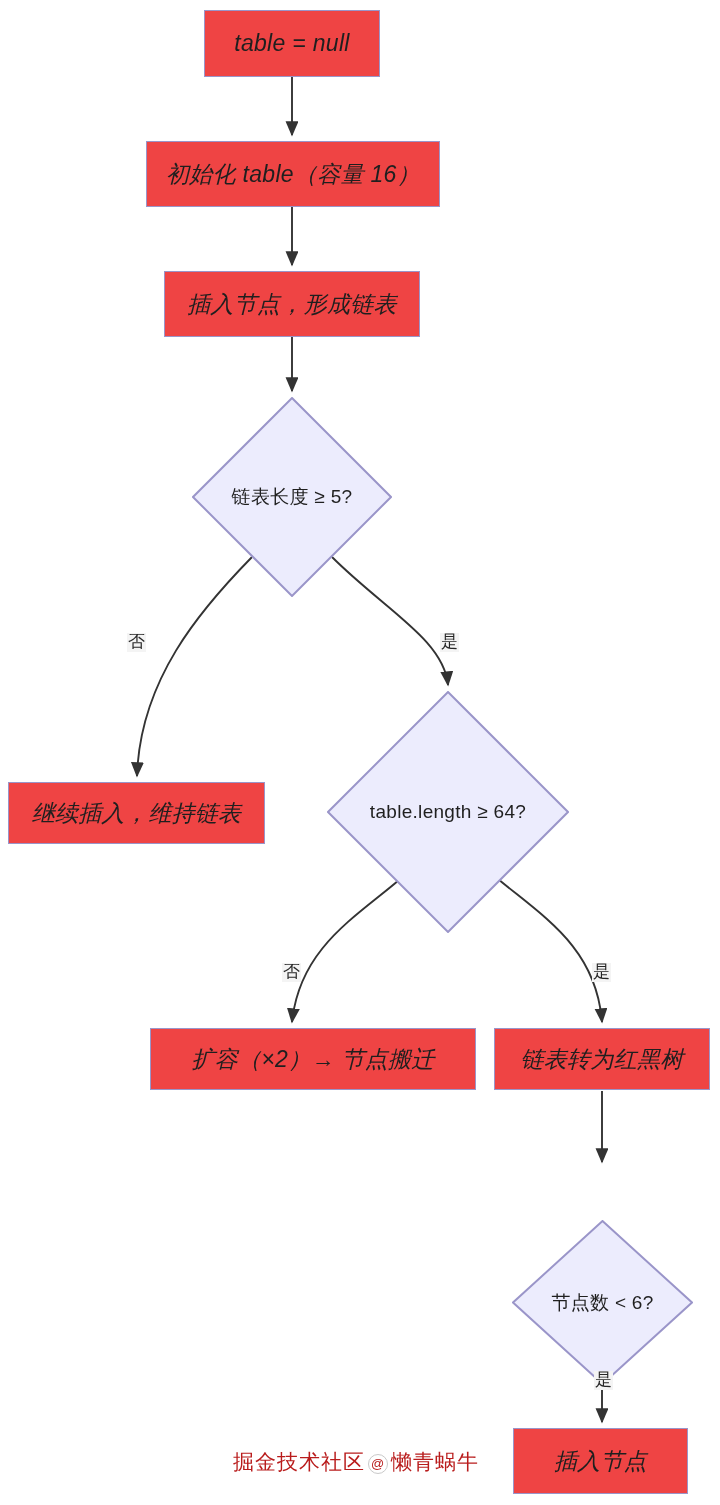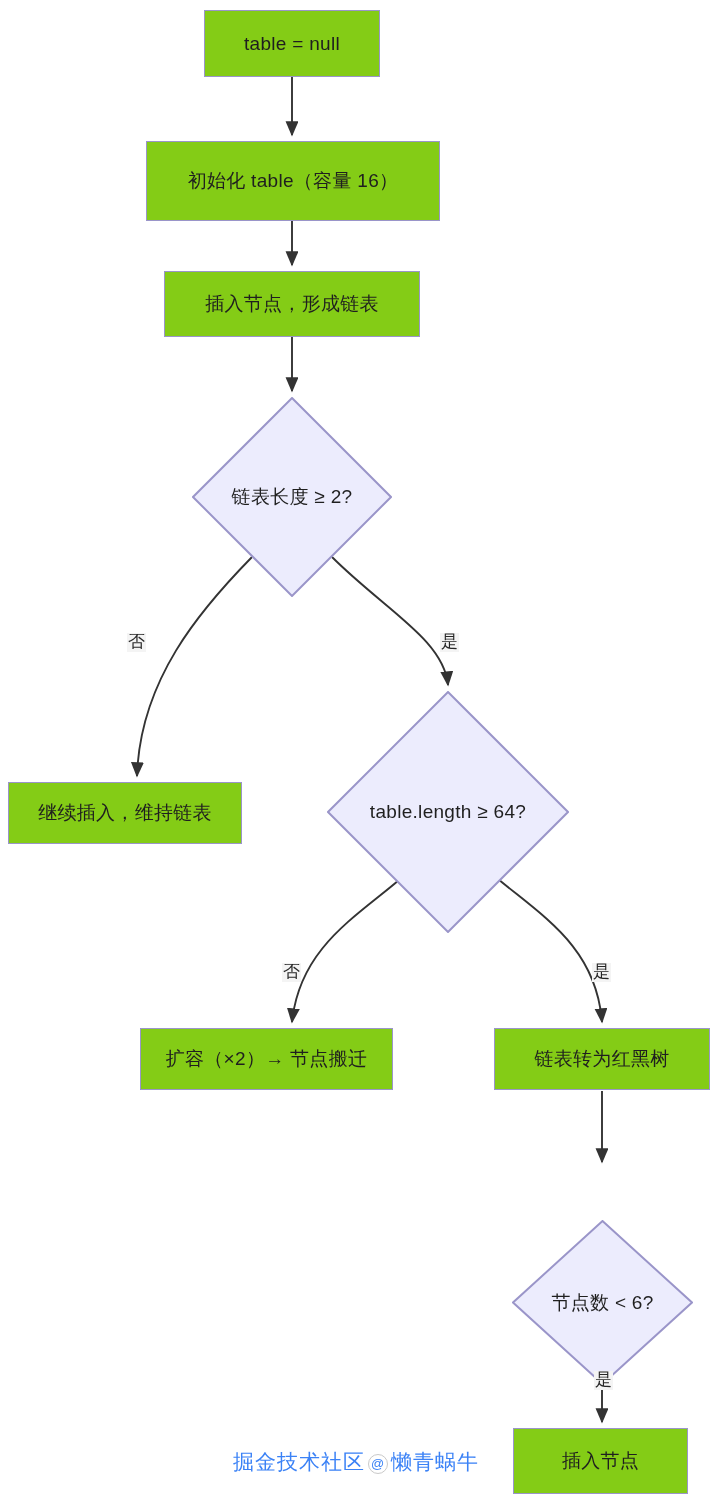--- a/index.html
+++ b/index.html
@@ -28,25 +28,26 @@
   .node {
     position: absolute;
     box-sizing: border-box;
     display: flex;
     align-items: center;
     justify-content: center;
     text-align: center;
     color: #1f1f1f;
   }
   .node-rect {
-    background: #84cc16;
+    background: #ef4444;
     border: 1.5px solid #9a95c9;
-    font-size: 19px;
+    font-size: 23px;
     line-height: 1.25;
     letter-spacing: 0.3px;
+    font-style: italic;
   }
   .node-diamond {
     background: transparent;
     border: none;
   }
   .diamond-shape {
     position: absolute;
     left: 0;
     top: 0;
     width: 100%;
@@ -69,21 +70,21 @@
     line-height: 1.1;
     white-space: nowrap;
   }
   .watermark {
     position: absolute;
     left: 0;
     top: 1448px;
     width: 712px;
     text-align: center;
     font-size: 21px;
-    color: #3b82f6;
+    color: #b91c1c;
     letter-spacing: 1px;
     white-space: nowrap;
     z-index: 5;
     pointer-events: none;
   }
   .wm-at {
     display: inline-block;
     border: 1.3px solid #c9c9c9;
     border-radius: 50%;
     width: 18px;
@@ -116,55 +117,55 @@
       <path d="M492,874 C540,915 596,945 602,1022"></path>
       <path d="M602,1091 L602,1162"></path>
       <path d="M602,1333 L602,1422"></path>
     </g>
   </svg>
 
   <div class="node node-rect" style="left:204px; top:10px; width:176px; height:67px;">
     <span>table = null</span>
   </div>
 
-  <div class="node node-rect" style="left:146px; top:141px; width:294px; height:80px;">
+  <div class="node node-rect" style="left:146px; top:141px; width:294px; height:66px;">
     <span>初始化 table（容量 16）</span>
   </div>
 
   <div class="node node-rect" style="left:164px; top:271px; width:256px; height:66px;align-items:center;">
     <span>插入节点，形成链表</span>
   </div>
 
   <div class="node node-diamond" style="left:192px; top:397px; width:200px; height:200px;">
     <svg class="diamond-shape" viewBox="0 0 200 200" preserveAspectRatio="none">
       <polygon points="100,1 199,100 100,199 1,100" fill="#ececfd" stroke="#9a95c9" stroke-width="2"></polygon>
     </svg>
-    <span class="diamond-label">链表长度 ≥ 2?</span>
+    <span class="diamond-label">链表长度 ≥ 5?</span>
   </div>
 
   <div class="edge-label" style="left:127px; top:633px;">否</div>
 
   <div class="edge-label" style="left:440px; top:633px;">是</div>
 
-  <div class="node node-rect" style="left:8px; top:782px; width:234px; height:62px;">
+  <div class="node node-rect" style="left:8px; top:782px; width:257px; height:62px;">
     <span>继续插入，维持链表</span>
   </div>
 
   <div class="node node-diamond" style="left:327px; top:691px; width:242px; height:242px;">
     <svg class="diamond-shape" viewBox="0 0 242 242" preserveAspectRatio="none">
       <polygon points="121,1 241,121 121,241 1,121" fill="#ececfd" stroke="#9a95c9" stroke-width="2"></polygon>
     </svg>
     <span class="diamond-label">table.length ≥ 64?</span>
   </div>
 
   <div class="edge-label" style="left:282px; top:963px;">否</div>
 
   <div class="edge-label" style="left:592px; top:963px;">是</div>
 
-  <div class="node node-rect" style="left:140px; top:1028px; width:253px; height:62px;">
+  <div class="node node-rect" style="left:150px; top:1028px; width:326px; height:62px;">
     <span>扩容（×2）→ 节点搬迁</span>
   </div>
 
   <div class="node node-rect" style="left:494px; top:1028px; width:216px; height:62px;text-align:right;">
     <span>链表转为红黑树</span>
   </div>
 
   <div class="node node-diamond" style="left:512px; top:1220px; width:181px; height:165px;">
     <svg class="diamond-shape" viewBox="0 0 181 165" preserveAspectRatio="none">
       <polygon points="90.5,1 180,82.5 90.5,164 1,82.5" fill="#ececfd" stroke="#9a95c9" stroke-width="2"></polygon>

